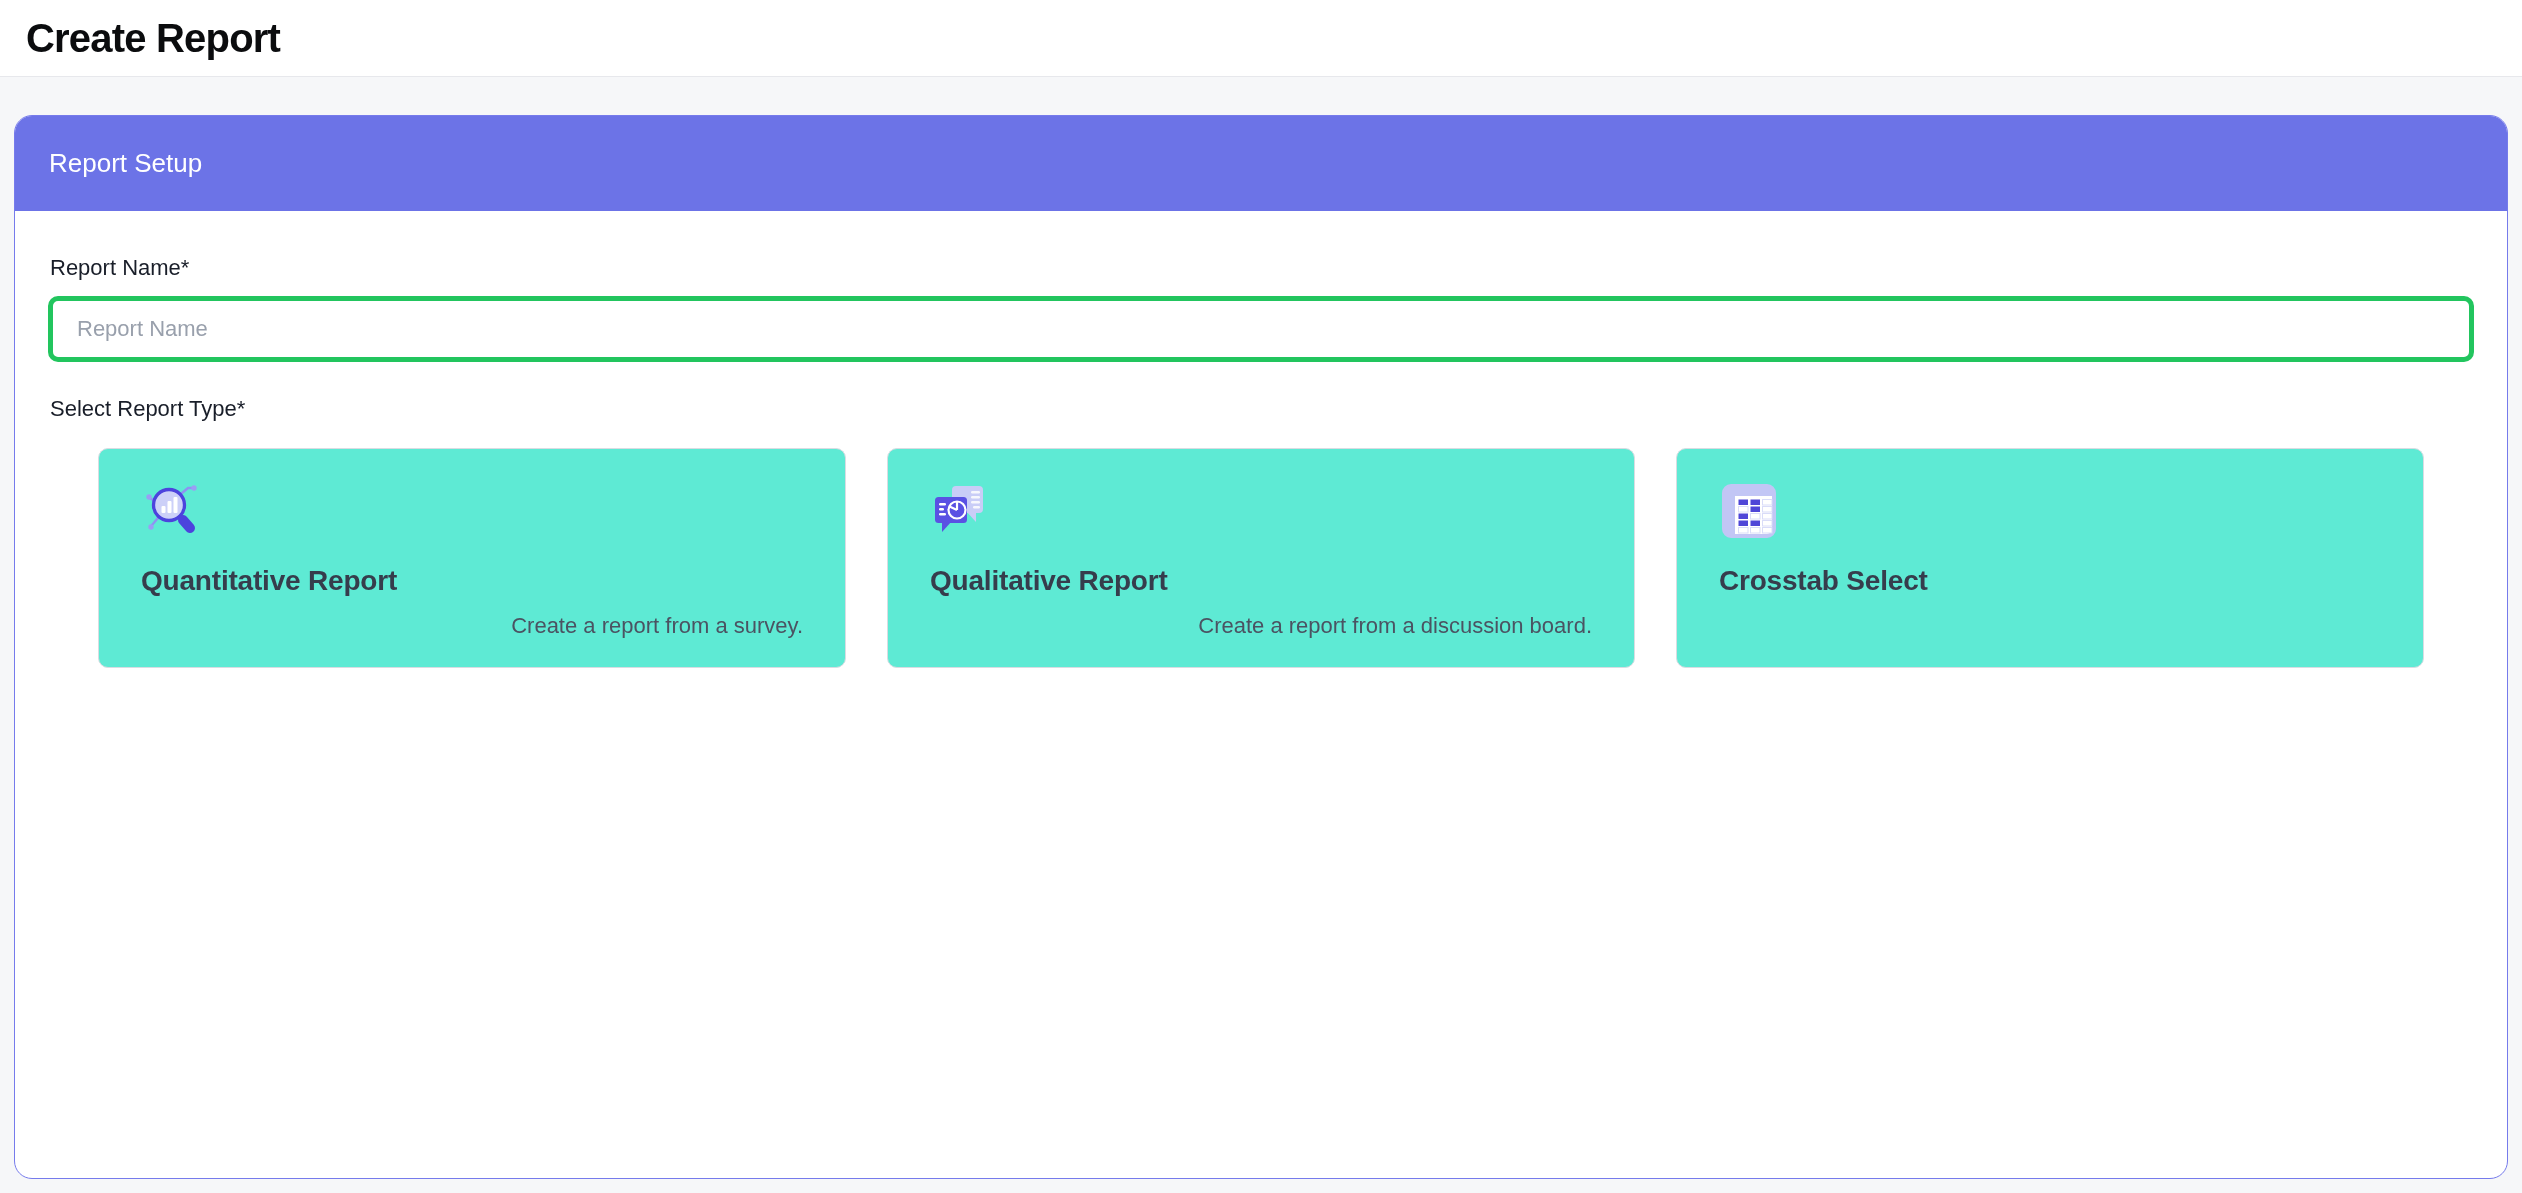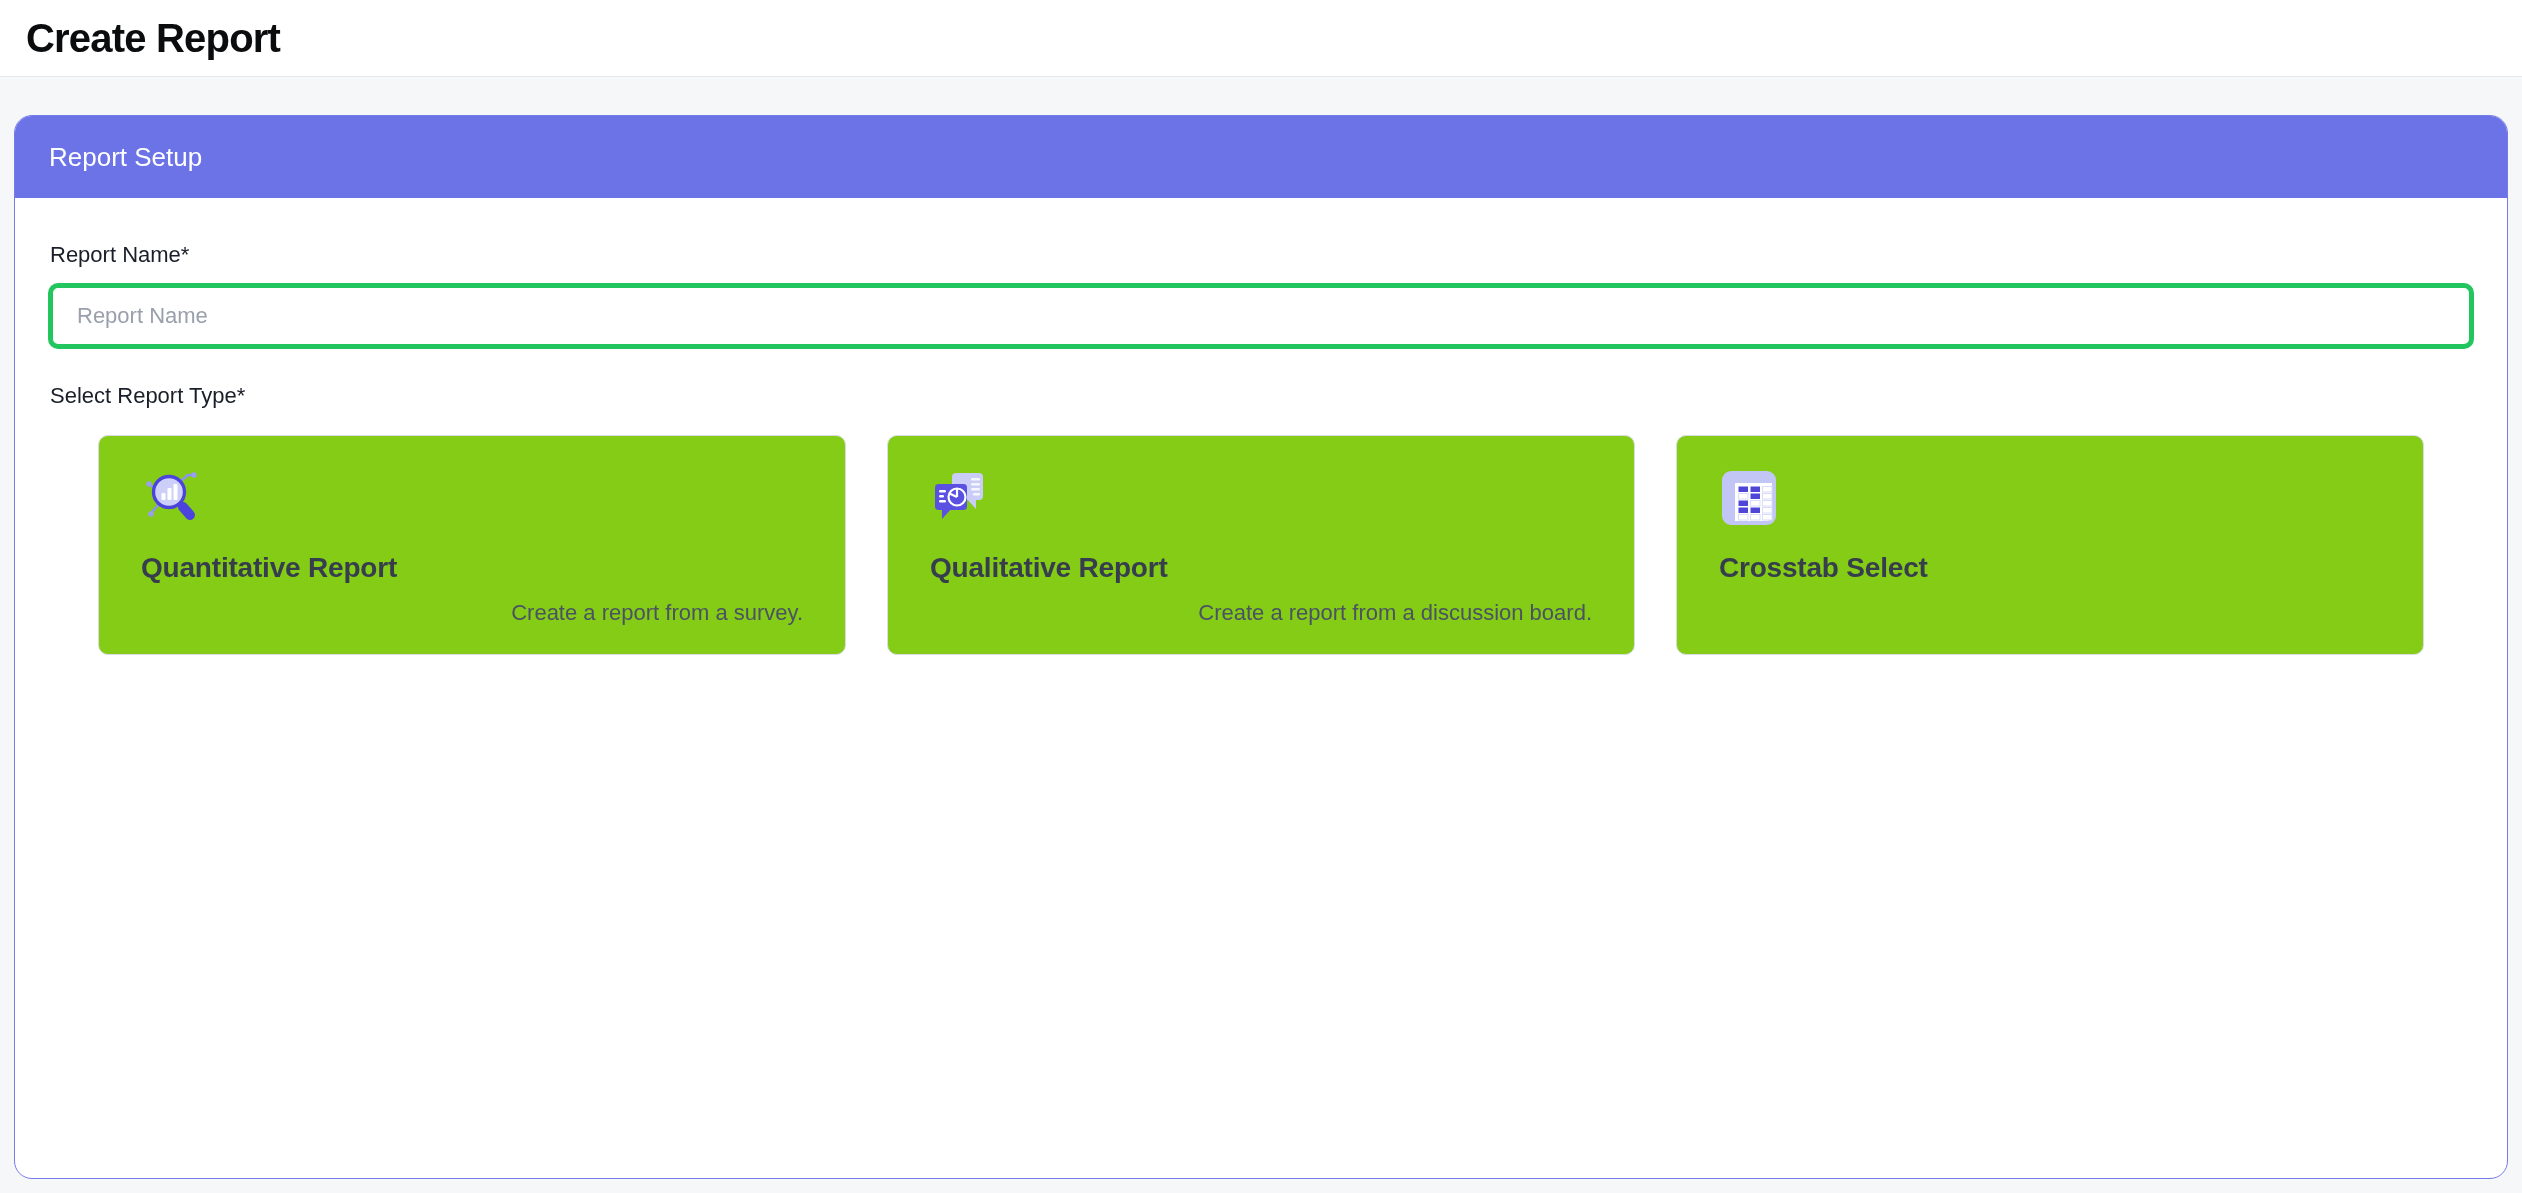--- a/index.html
+++ b/index.html
@@ -30,21 +30,21 @@
   }
   .panel {
     background:#ffffff;
     border:1px solid #767bec;
     border-radius:18px;
     height:1064px;
     overflow:hidden;
   }
   .panel-header {
     background:#6c73e7;
-    height:82px;
+    height:95px;
     display:flex;
     align-items:center;
     padding:0 34px;
   }
   .panel-title {
     color:#ffffff;
     font-size:26px;
     font-weight:400;
   }
   .panel-body { padding:44px 33px 0; }
@@ -70,21 +70,21 @@
   .text-input::placeholder { color:#99a0ac; }
   .label-type { margin-top:34px; }
   .type-row {
     display:flex;
     gap:41px;
     padding:0 50px;
     margin-top:26px;
   }
   .type-card {
     flex:1;
-    background:#84cc16;
+    background:#5eead4;
     border:1px solid #d9dce2;
     border-radius:10px;
     height:220px;
     padding:32px 42px 0;
     cursor:pointer;
   }
   .type-icon { width:60px; height:60px; display:block; }
   .type-title {
     font-size:28px;
     font-weight:700;

